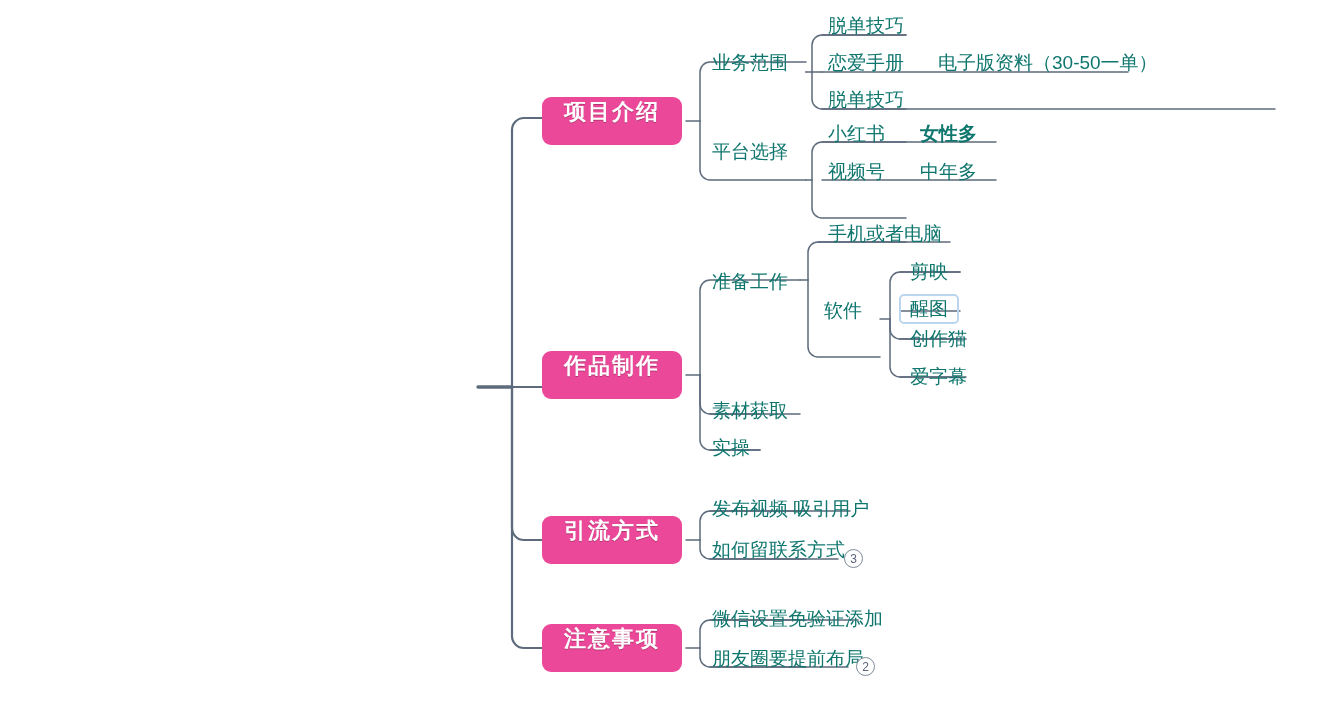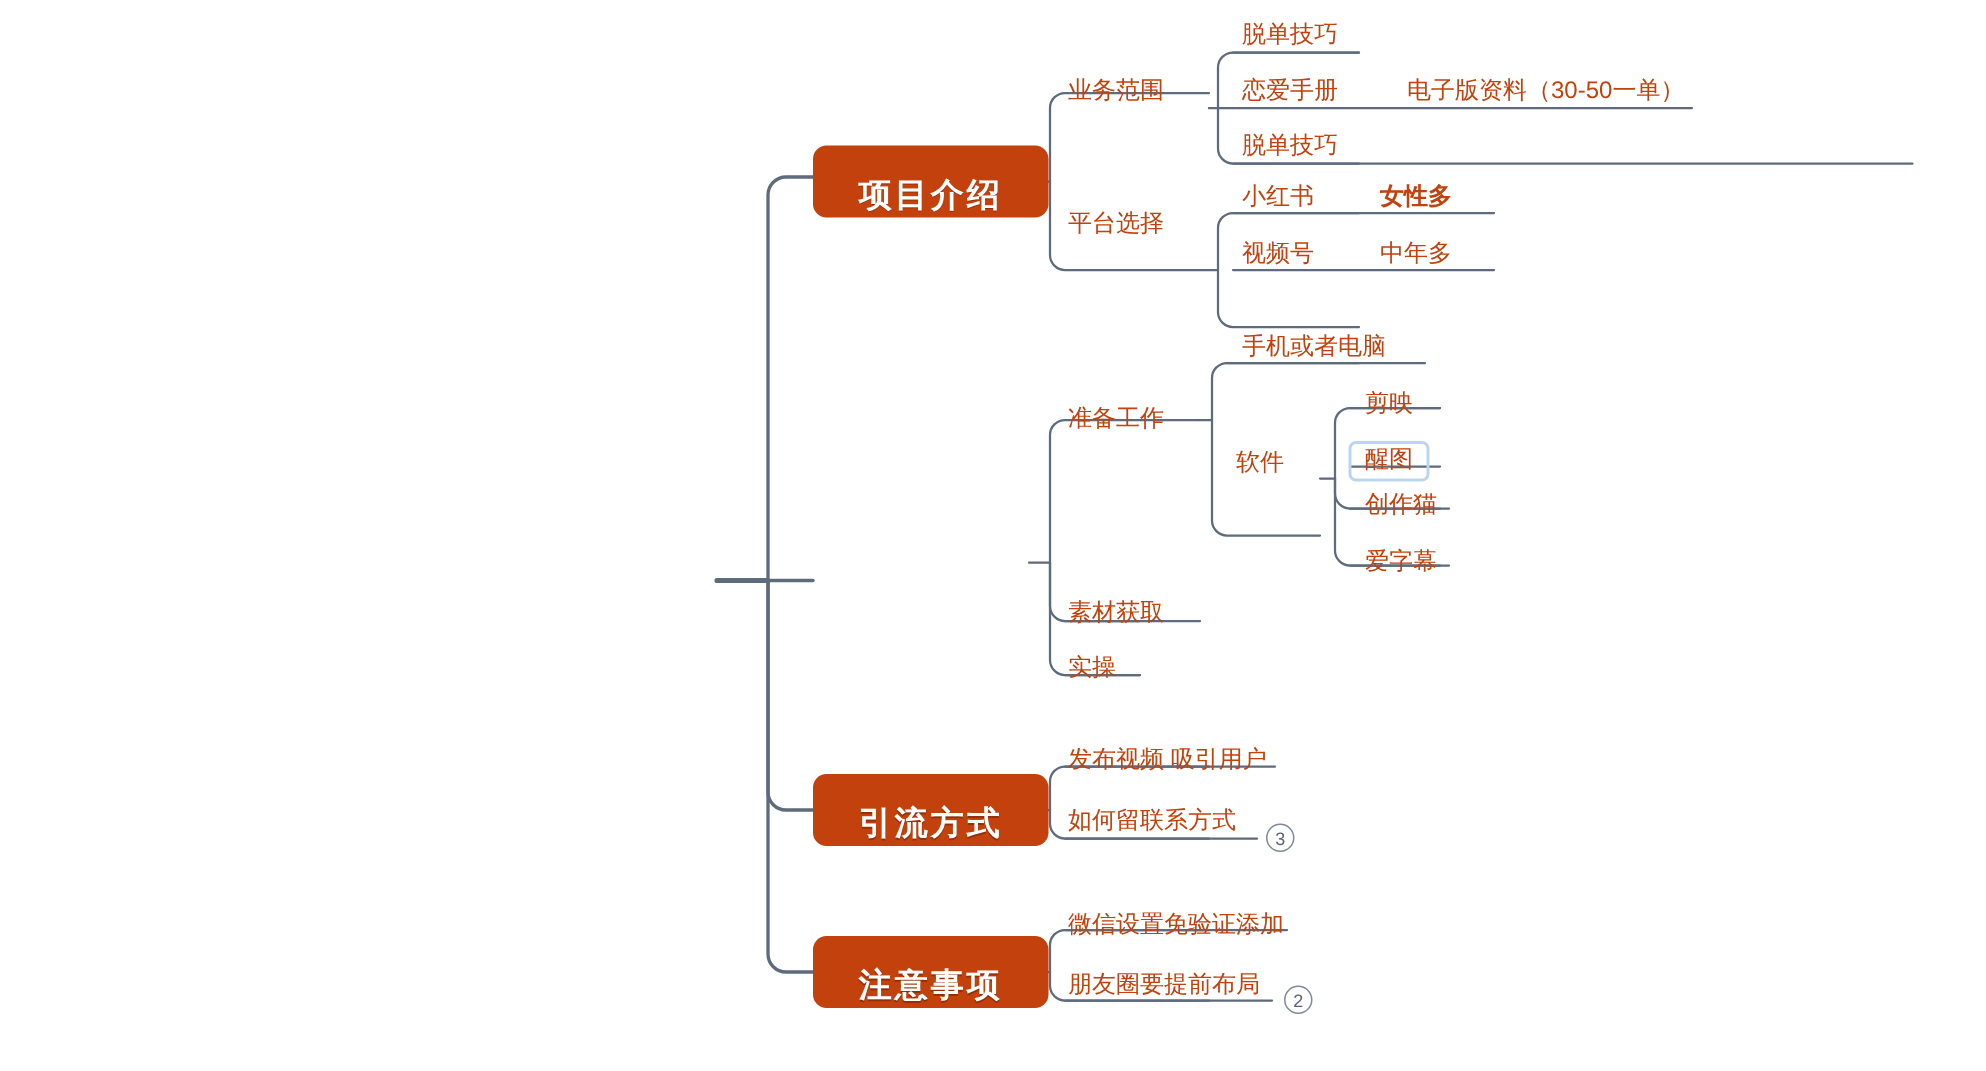--- a/index.html
+++ b/index.html
@@ -25,37 +25,37 @@
   .root-node .root-text{
     color:#ffffff;
     font-size:25px;font-weight:bold;line-height:1.38;
     text-align:center;letter-spacing:0.3px;
     white-space:pre-line;
   }
 
   
   .l1-node{
     position:absolute;
-    background:#c2410c;
+    background:#ec4899;
     border-radius:9px;
-    display:flex;align-items:flex-end;justify-content:center;
+    display:flex;align-items:flex-start;justify-content:center;
     box-sizing:border-box;
-    height:48px;width:157px;
+    height:48px;width:140px;
     cursor:default;
   }
   .l1-node span{
     color:#ffffff;font-size:22px;font-weight:bold;letter-spacing:2px;
     text-shadow:0 1px 0 rgba(0,0,0,.25);
   }
 
   
   .t-node{
     position:absolute;
-    color:#c2410c;
-    font-size:16px;
+    color:#0f766e;
+    font-size:19px;
     line-height:1;
     white-space:nowrap;
     cursor:default;
   }
   .t-node.sel{
     border:2px solid #bcd5ef;
     border-radius:5px;
     padding:3px 9px 4px 9px;
     margin-left:-11px;
     margin-top:-6px;
@@ -143,20 +143,23 @@
       <path d="M710 620 H858" stroke-width="1.5"></path>
       <path d="M710 667 H848" stroke-width="1.5"></path>
     </g>
   </svg>
 
 
   <div class="l1-node" style="left:542px;top:97px;">
     <span>项目介绍</span>
   </div>
 
+  <div class="l1-node" style="left:542px;top:351px;">
+    <span>作品制作</span>
+  </div>
 
   <div class="l1-node" style="left:542px;top:516px;">
     <span>引流方式</span>
   </div>
 
   <div class="l1-node" style="left:542px;top:624px;">
     <span>注意事项</span>
   </div>
 
   <div class="t-node" style="left:712px;top:53px;">业务范围</div>

